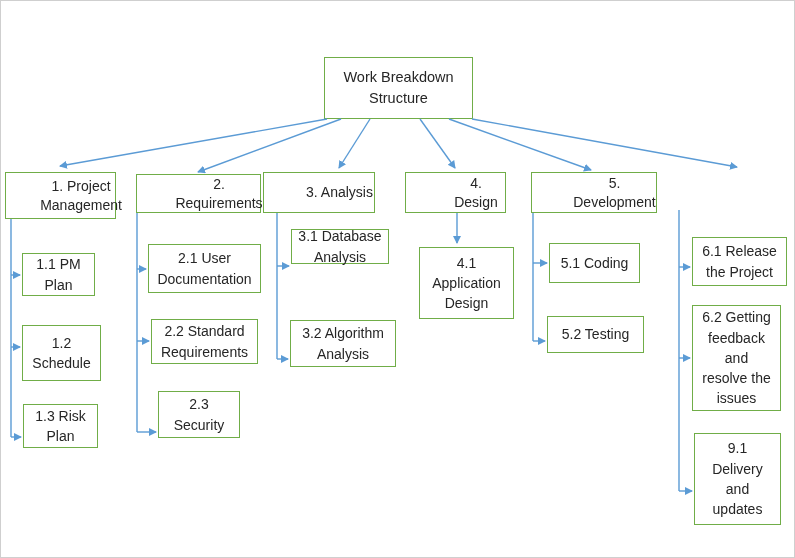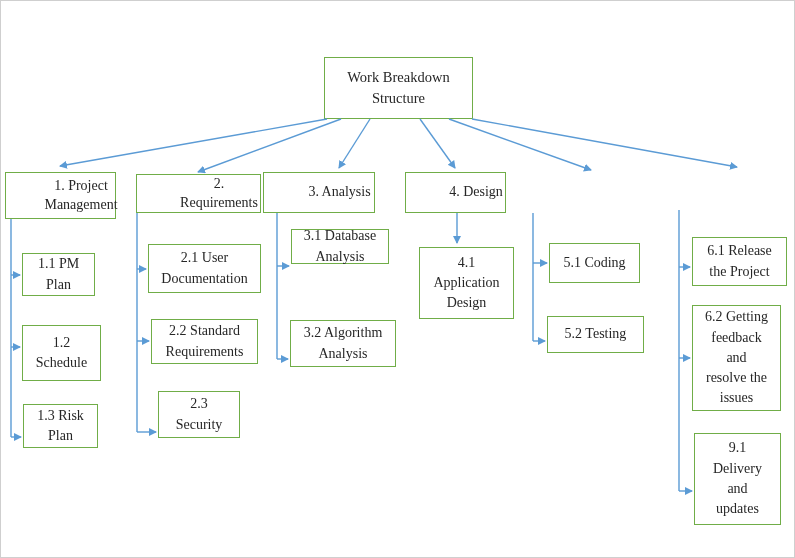--- a/index.html
+++ b/index.html
@@ -8,21 +8,21 @@
     --text:#262626;
     --frame:#cfcfcf;
     --bg:#ffffff;
   }
   html,body{margin:0;padding:0;background:#fff;}
   .canvas{
     position:relative;
     width:793px;height:556px;
     border:1px solid var(--frame);
     background:var(--bg);
-    font-family:Liberation Serif, serif;
+    font-family:Liberation Sans, sans-serif;
     color:var(--text);
     overflow:hidden;
   }
   .node{
     position:absolute;
     box-sizing:border-box;
     border:1.5px solid var(--box-border);
     background:var(--bg);
     display:flex;
     align-items:center;
@@ -91,20 +91,21 @@
   </svg>
 
   <div class="node root" style="left:323px;top:56px;width:149px;height:62px">Work Breakdown
 Structure</div>
 
   <div class="node cat" style="left:4px;top:171px;width:111px;height:47px">1. Project
 Management</div>
   <div class="node cat" style="left:135px;top:173px;width:125px;height:39px">2. Requirements</div>
   <div class="node cat" style="left:262px;top:171px;width:112px;height:41px">3. Analysis</div>
   <div class="node cat" style="left:404px;top:171px;width:101px;height:41px">4. Design</div>
+  <div class="node cat" style="left:530px;top:171px;width:126px;height:41px">5. Development</div>
 
   <div class="node" style="left:21px;top:252px;width:73px;height:43px">1.1 PM
 Plan</div>
   <div class="node" style="left:21px;top:324px;width:79px;height:56px">1.2
 Schedule</div>
   <div class="node" style="left:22px;top:403px;width:75px;height:44px">1.3 Risk
 Plan</div>
 
   <div class="node" style="left:147px;top:243px;width:113px;height:49px">2.1 User
 Documentation</div>

